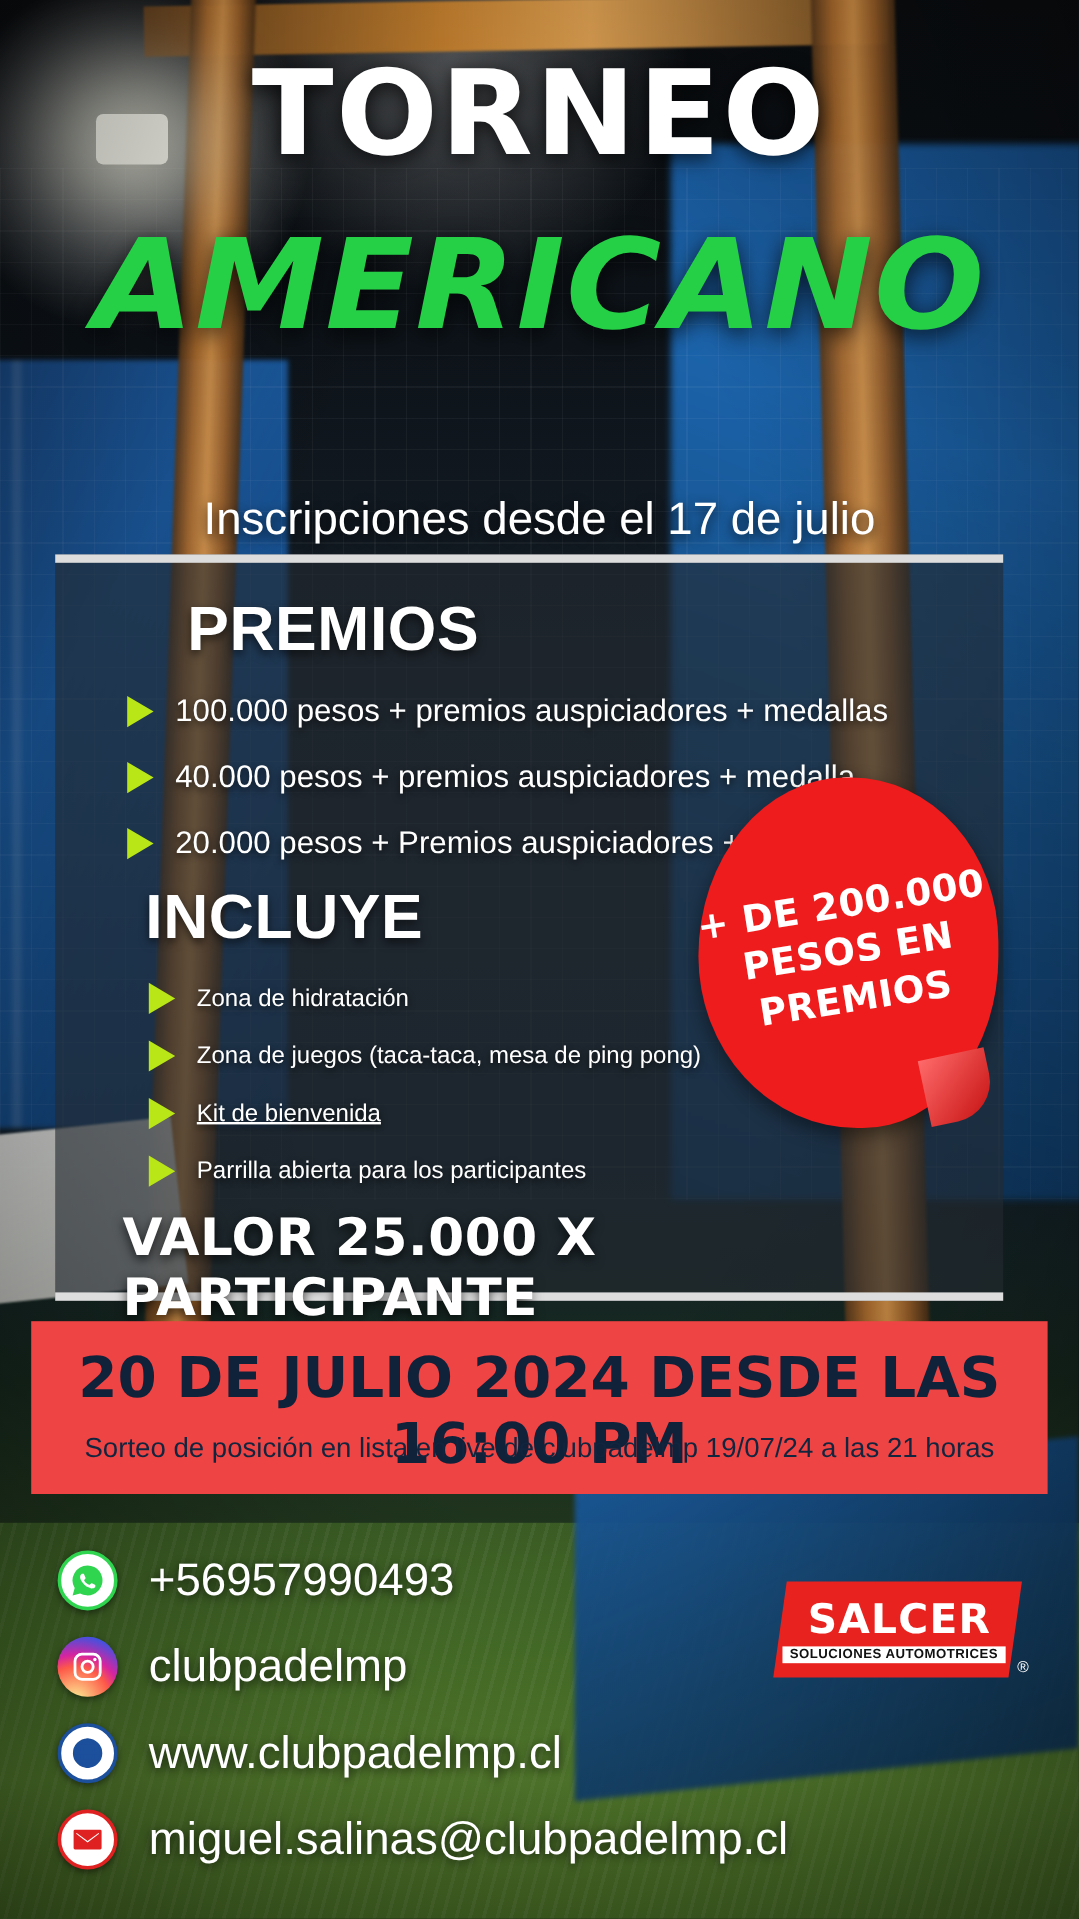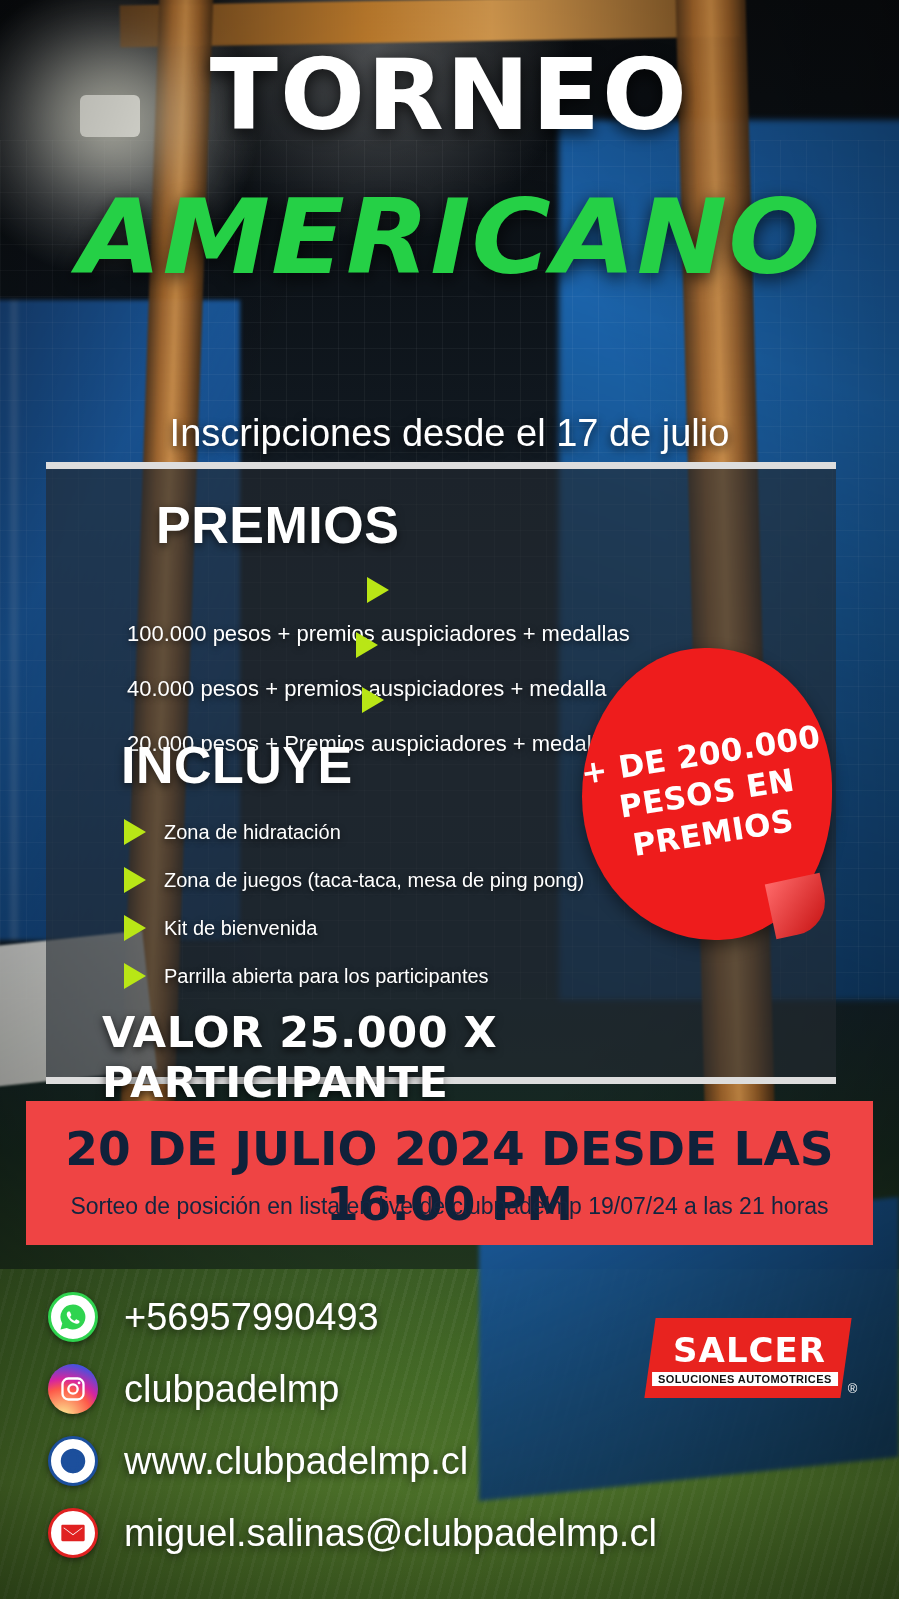--- a/index.html
+++ b/index.html
@@ -220,29 +220,29 @@
     color: #ffffff;
     text-shadow: 0 2px 6px rgba(0,0,0,0.65);
   }
   .tri {
     width: 0; height: 0;
     border-top: 13px solid transparent;
     border-bottom: 13px solid transparent;
     border-left: 22px solid #b9e616;
     flex: 0 0 auto;
   }
-  .prize-row { left: 81px; font-size: 22px; flex-direction: column; }
+  .prize-row { left: 60px; font-size: 26px; }
   .prize-row.p0 { top: 108px; }
   .prize-row.p1 { top: 163px; }
   .prize-row.p2 { top: 218px; }
 
   .inc-row { left: 78px; font-size: 20px; }
   .inc-row.i0 { top: 350px; }
   .inc-row.i1 { top: 398px; }
-  .inc-row.i2 { top: 446px; }
+  .inc-row.i2 { top: 446px; text-decoration: underline; }
   .inc-row.i3 { top: 494px; }
 
   .valor {
     position: absolute;
     left: 56px;
     top: 538px;
     color: #ffffff;
     font-family: "DejaVu Sans", sans-serif;
     font-weight: 700;
     font-size: 43px;

